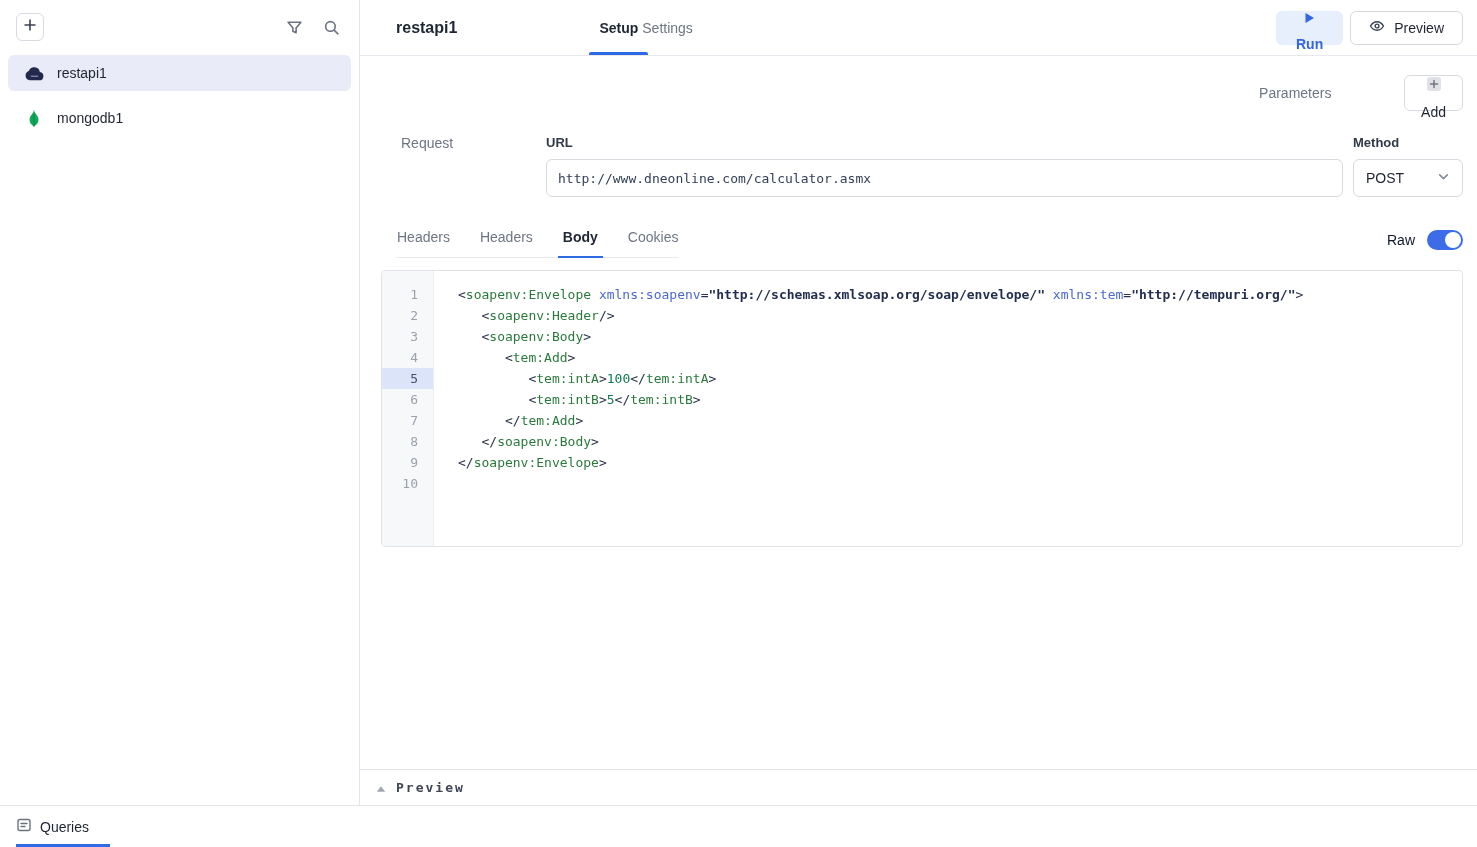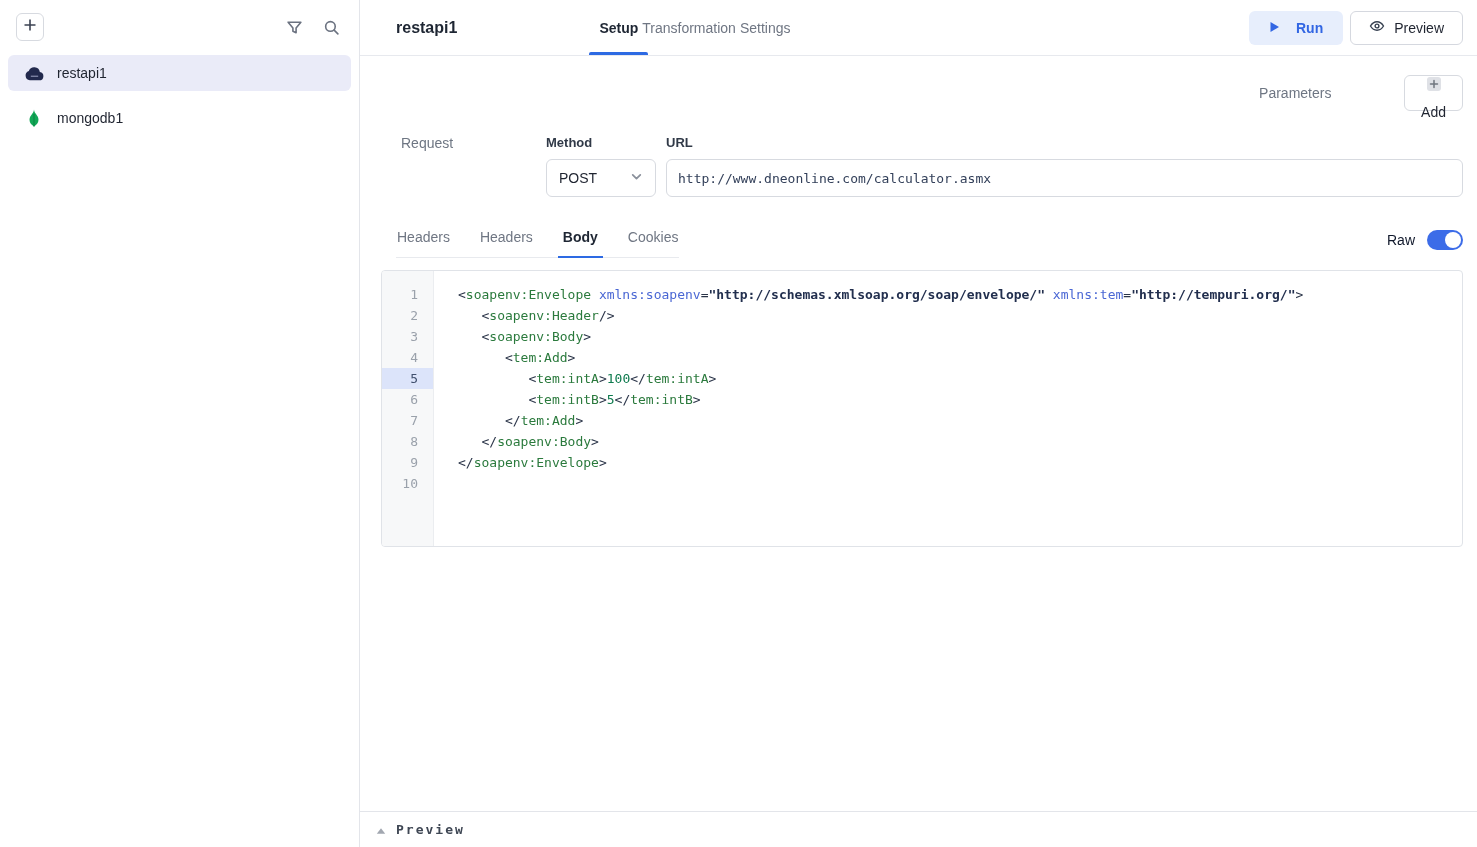--- a/index.html
+++ b/index.html
@@ -26,22 +26,22 @@
   .main-header { height:56px; flex:0 0 56px; border-bottom:1px solid #e7e9ee; display:flex; align-items:center;
                  padding:0 14px 0 36px; }
   .doc-title { font-size:16px; font-weight:700; color:#1e2633; }
   .main-tabs { display:flex; margin-left:140px; height:100%; align-items:stretch; }
   .main-tab { font-size:14px; color:#6f7683; display:flex; align-items:center; position:relative; cursor:pointer; padding:0 2px; }
   .main-tab.active { color:#1e2633; font-weight:600; }
   .main-tab.active::after { content:""; position:absolute; left:-8px; right:-8px; bottom:0; height:3px;
                             background:#2d6ae3; border-radius:2px 2px 0 0; }
   .header-actions { margin-left:auto; display:flex; gap:7px; align-items:center; }
   .btn-run { height:34px; padding:0 20px; border:none; border-radius:6px; background:#e7eefc; color:#3266e3;
-             font-size:14px; font-weight:600; display:flex; align-items:center; gap:16px; cursor:pointer;
-             font-family:"Liberation Sans",sans-serif; }
+             font-size:14px; font-weight:600; display:flex; align-items:center; gap:9px; cursor:pointer;
+             font-family:"Liberation Sans",sans-serif;flex-direction:column; }
   .btn-preview { height:34px; padding:0 18px; border:1px solid #d5d8df; border-radius:6px; background:#fff; color:#1f2430;
              font-size:14px; font-weight:500; display:flex; align-items:center; gap:9px; cursor:pointer;
              font-family:"Liberation Sans",sans-serif; }
 
   
   .content { flex:1; min-height:0; padding:19px 14px 0 21px; overflow:hidden; }
   .param-row { display:flex; align-items:center;justify-content:flex-end; }
   .row-label { width:145px; font-size:14px; color:#6e7683; }
   .btn-add-param { height:36px; padding:0 16px; border:1px solid #d7dae0; border-radius:6px; background:#fff;
                    display:flex; align-items:center; gap:9px; font-size:14px; color:#1f2430; cursor:pointer;
@@ -143,21 +143,20 @@
         </div>
       </div>
     </aside>
 
     <main class="main">
 
       <div class="main-header">
         <div class="doc-title">restapi1</div>
         <div class="main-tabs">
           <div class="main-tab active">Setup</div>
-          <div class="main-tab">Transformation</div>
           <div class="main-tab">Settings</div>
         </div>
         <div class="header-actions">
           <button class="btn-run">
             <span>
               <svg width="11" height="12" viewBox="0 0 11 12">
                   <path d="M1.5 1l8.5 5-8.5 5z" fill="#3266e3"></path>
                 </svg>
             </span>
             <span>Run</span>
@@ -185,34 +184,34 @@
                   <path d="M8 4.5v7M4.5 8h7" stroke="#70767f" stroke-width="1.5" stroke-linecap="round"></path>
                 </svg>
             </span>
             <span>Add</span>
           </button>
         </div>
 
         <div class="request-row">
           <div class="row-label">Request</div>
           <div class="fields">
+            <div class="field-group url">
+              <div class="field-label">URL</div>
+              <input class="url-input" type="text" value="http://www.dneonline.com/calculator.asmx" style="">
+            </div>
             <div class="field-group">
               <div class="field-label">Method</div>
               <div class="select-method">
                 <span>POST</span>
                 <span>
                   <svg width="13" height="13" viewBox="0 0 12 12" fill="none" stroke="#8a909b" stroke-width="1.6" stroke-linecap="round" stroke-linejoin="round">
                       <path d="M2.5 4.5L6 8l3.5-3.5"></path>
                     </svg>
                 </span>
               </div>
-            </div>
-            <div class="field-group url">
-              <div class="field-label">URL</div>
-              <input class="url-input" type="text" value="http://www.dneonline.com/calculator.asmx" style="">
             </div>
           </div>
         </div>
 
         <div class="body-tabs-row">
           <div class="body-tabs">
             <div class="body-tab">Headers</div>
             <div class="body-tab">Headers</div>
             <div class="body-tab active">Body</div>
             <div class="body-tab">Cookies</div>
@@ -248,13 +247,25 @@
           <svg width="10" height="8" viewBox="0 0 10 8">
               <path d="M5 1.2L9.2 6.8H.8z" fill="#a2a7b0"></path>
             </svg>
         </span>
         <span class="preview-label">Preview</span>
       </div>
 
     </main>
   </div>
 
+  <div class="bottom-bar">
+    <div class="queries-tab">
+      <span>
+        <svg width="16" height="16" viewBox="0 0 16 16" fill="none" stroke="#6b7280" stroke-width="1.4">
+            <rect x="2" y="2.5" width="12" height="11" rx="2"></rect>
+            <path d="M5 6.5h6M5 9.5h4" stroke-linecap="round"></path>
+          </svg>
+      </span>
+      <span>Queries</span>
+    </div>
+    <div class="active-indicator"></div>
+  </div>
 </div>
 
 </body></html>

